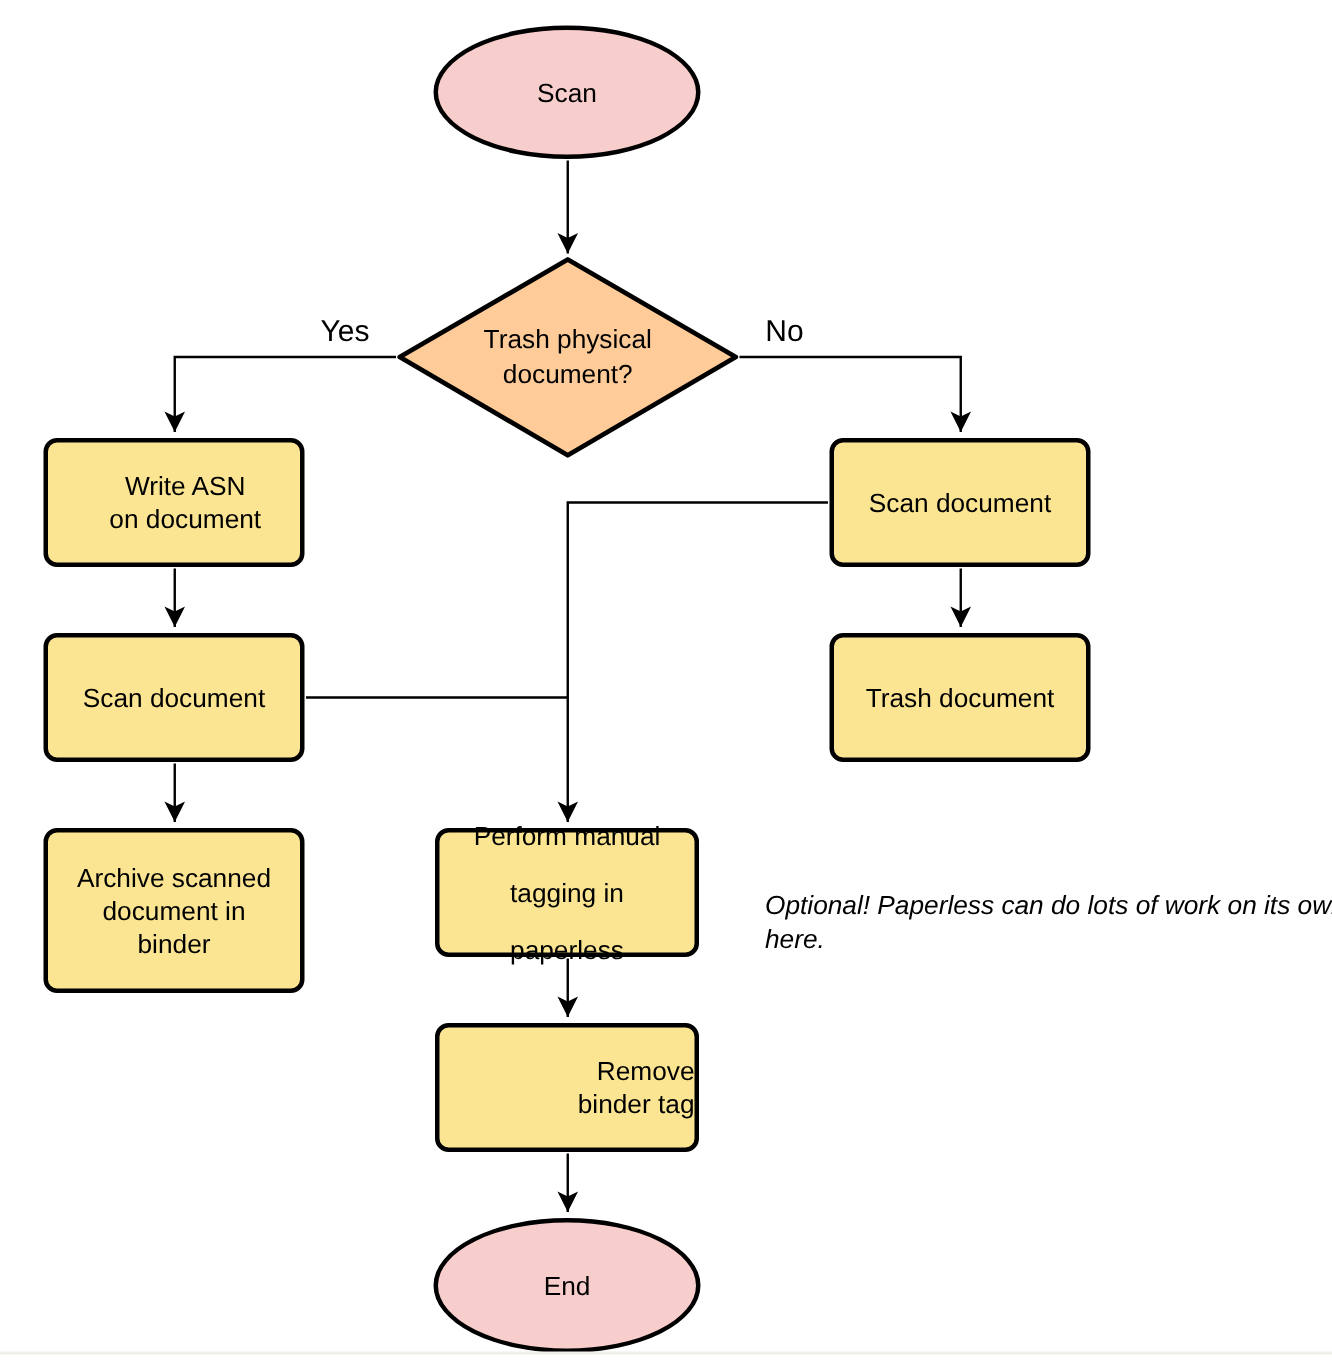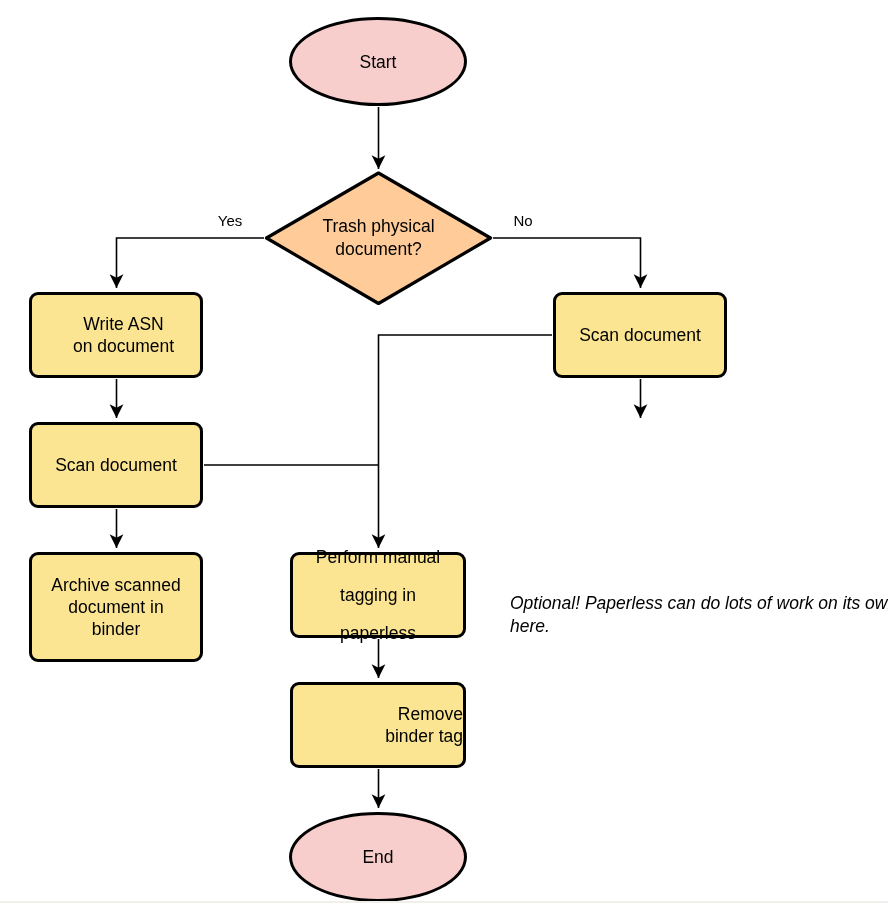--- a/index.html
+++ b/index.html
@@ -54,21 +54,21 @@
     display: flex;
     flex-direction: column;
     align-items: center;
     justify-content: center;
     text-align: center;
     font-size: 17.5px;
     line-height: 23px;
   }
   .edge-label {
     position: absolute;
-    font-size: 15px;
+    font-size: 20px;
     line-height: 18px;
     text-align: center;
     background: #fff;
     padding: 0 2px;
   }
   .note {
     position: absolute;
     font-style: italic;
     font-size: 17.5px;
     line-height: 23px;
@@ -102,21 +102,21 @@
     <path class="edge" d="M640.5,379 L640.5,418" marker-end="url(#arrow)"></path>
     <path class="edge" d="M552,335 L378.5,335 L378.5,548" marker-end="url(#arrow)"></path>
     <path class="edge" d="M204,465 L378.5,465"></path>
     <path class="edge" d="M378.5,639 L378.5,678" marker-end="url(#arrow)"></path>
     <path class="edge" d="M378.5,769 L378.5,808" marker-end="url(#arrow)"></path>
 
     <polygon class="diamond" points="378.5,173 490.5,238 378.5,303.5 266.5,238"></polygon>
   </svg>
 
   <div class="node ellipse-node" style="left:289px; top:17px; width:178px; height:89px;">
-    <span>Start</span>
+    <span>Scan</span>
   </div>
 
   <div class="diamond-label" style="left:286px; top:212px; width:185px; height:52px;">
     <span>Trash physical</span>
     <span>document?</span>
   </div>
 
   <div class="edge-label" style="left:204px; top:212px; width:48px;">Yes</div>
   <div class="edge-label" style="left:497px; top:212px; width:48px;">No</div>
 
@@ -132,20 +132,23 @@
   <div class="node rect-node" style="left:29px; top:552px; width:174px; height:110px;">
     <span>Archive scanned</span>
     <span>document in</span>
     <span>binder</span>
   </div>
 
   <div class="node rect-node" style="left:553px; top:292px; width:174px; height:86px;">
     <span>Scan document</span>
   </div>
 
+  <div class="node rect-node" style="left:553px; top:422px; width:174px; height:86px;">
+    <span>Trash document</span>
+  </div>
 
   <div class="node rect-node" style="left:290px; top:552px; width:176px; height:86px;gap:16px;">
     <span>Perform manual</span>
     <span>tagging in</span>
     <span>paperless</span>
   </div>
 
   <div class="node rect-node" style="left:290px; top:682px; width:176px; height:86px;align-items:flex-end;">
     <span>Remove</span>
     <span>binder tag</span>

